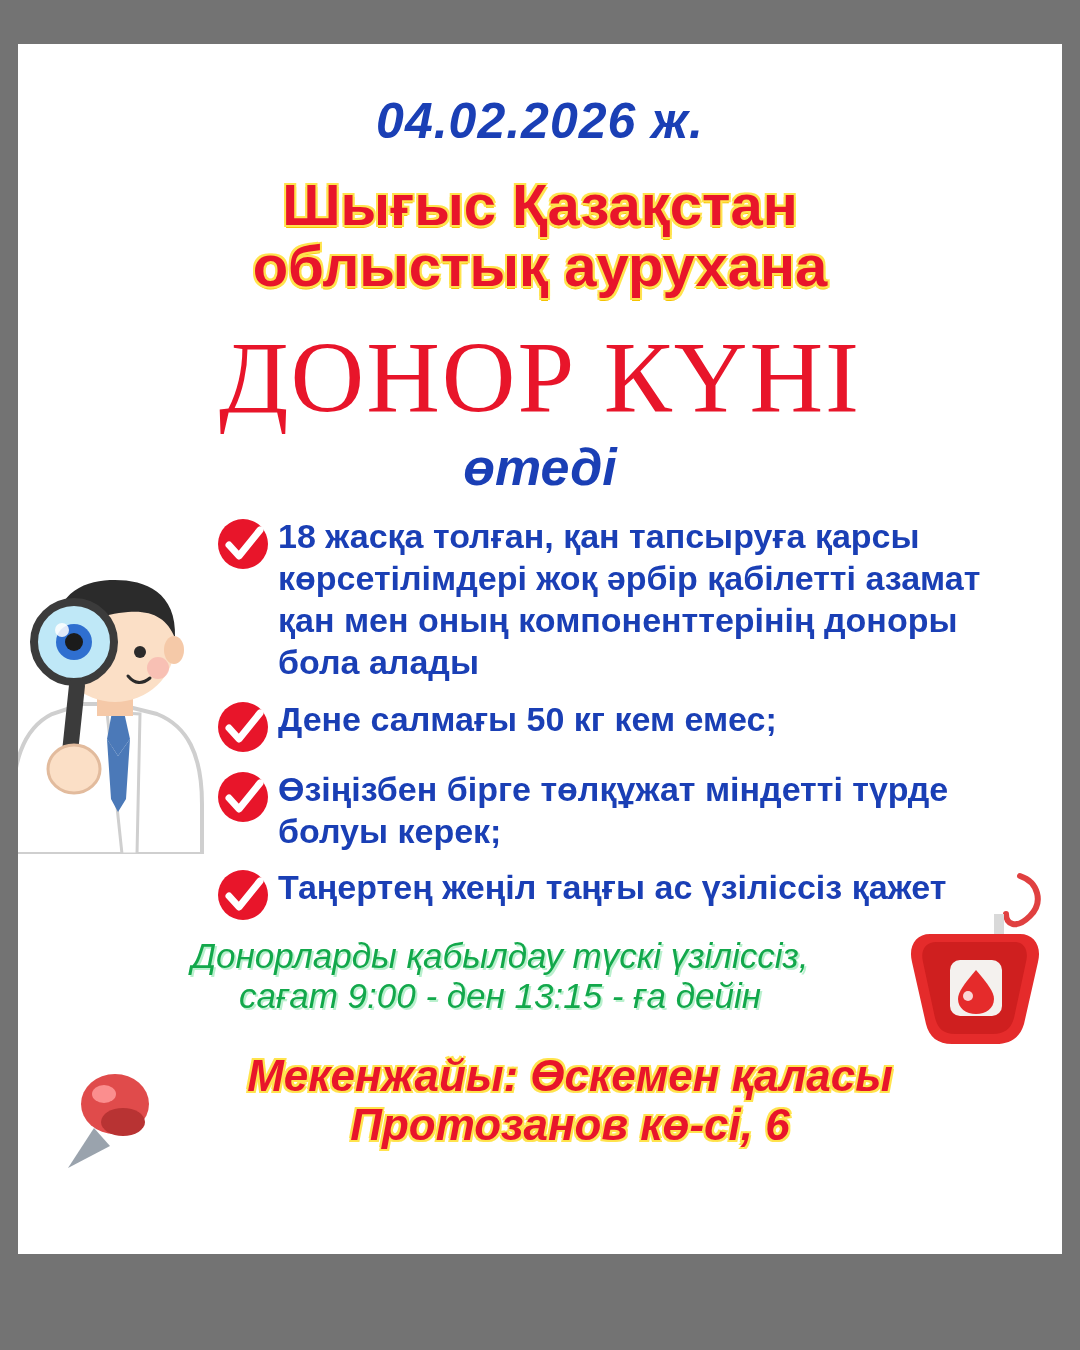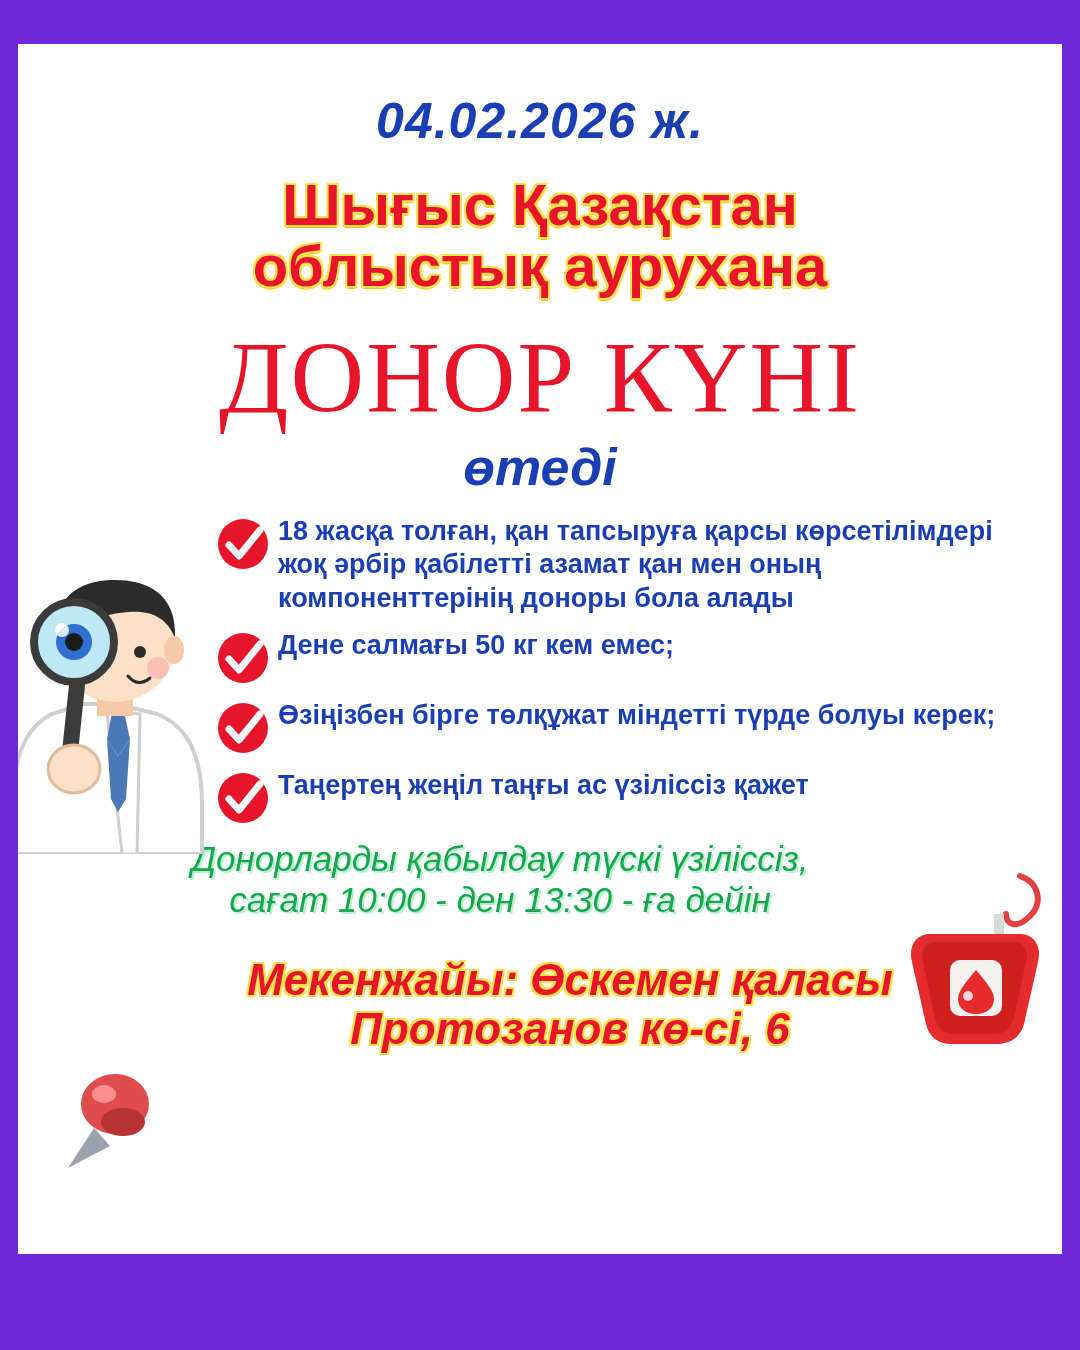--- a/index.html
+++ b/index.html
@@ -10,21 +10,21 @@
     width: 1080px;
     height: 1350px;
     background: #0ec154;
     font-family: "Liberation Sans", sans-serif;
     overflow: hidden;
   }
   .poster {
     position: relative;
     width: 1080px;
     height: 1350px;
-    background: #6d28d9;
+    background: #737373;
     box-sizing: border-box;
     padding: 44px 18px 96px 18px;
   }
   .sheet {
     position: relative;
     width: 100%;
     height: 100%;
     background: #ffffff;
     box-sizing: border-box;
     padding: 26px 30px 10px 30px;
@@ -86,21 +86,21 @@
   }
   .tick {
     flex: 0 0 auto;
     width: 54px;
     height: 54px;
     margin-right: 8px;
     margin-top: 2px;
   }
   .item-text {
     color: #1a3fb5;
-    font-size: 27px;
+    font-size: 34px;
     font-weight: bold;
     line-height: 1.24;
   }
 
   
   .schedule {
     text-align: center;
     color: #12a84b;
     font-size: 35px;
     font-weight: normal;
@@ -205,21 +205,21 @@
             <path d="M13 28 L23 39 L44 13" stroke="#ffffff" stroke-width="7" fill="none" stroke-linecap="round" stroke-linejoin="round"></path>
           </svg>
         </span>
         <span class="item-text"> Таңертең жеңіл таңғы ас үзіліссіз қажет</span>
       </div>
 
     </div>
 
     <div class="schedule">
       <span>Донорларды қабылдау түскі үзіліссіз,</span><br>
-      <span>сағат 10:00 - ден 13:30 - ға дейін</span>
+      <span>сағат 9:00 - ден 13:15 - ға дейін</span>
     </div>
 
     <div class="address">
       <span>Мекенжайы: Өскемен қаласы</span>
       <span class="l2">Протозанов кө-сі, 6</span>
     </div>
 
     <div class="doctor">
       <svg viewBox="0 0 210 290" width="210" height="290">
 

